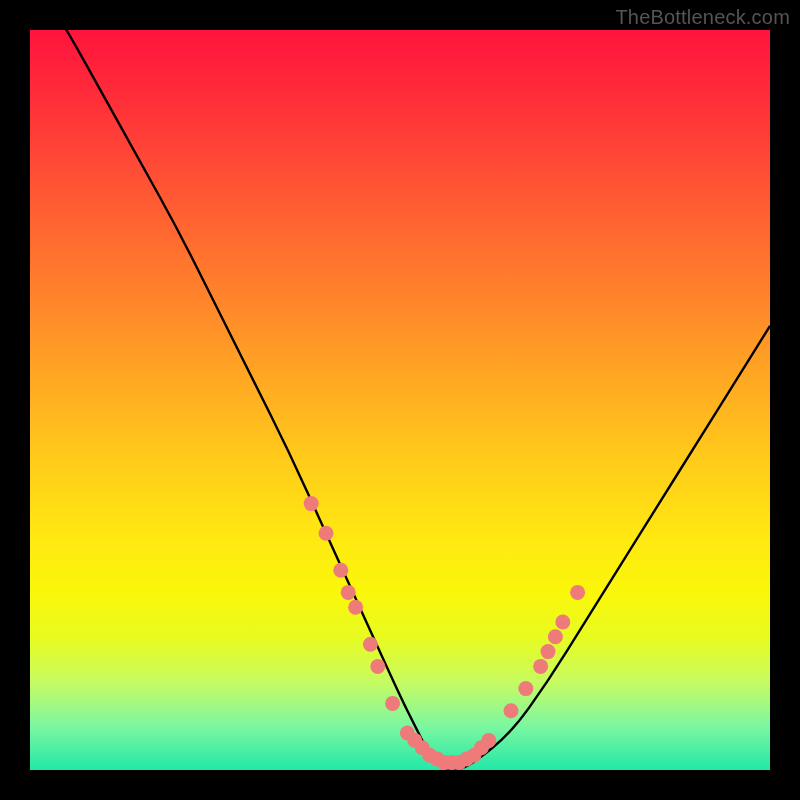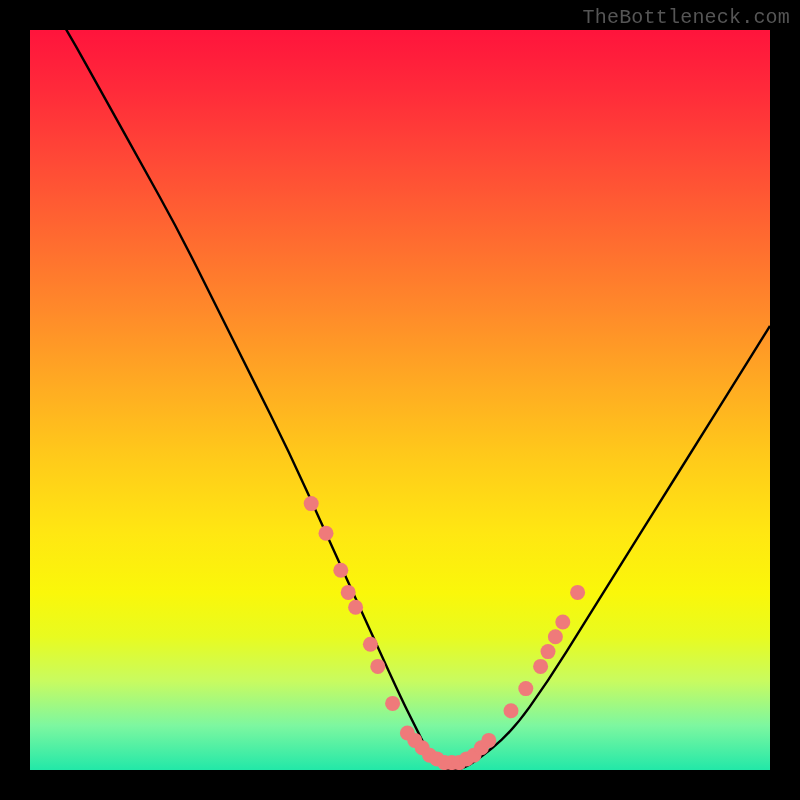--- a/index.html
+++ b/index.html
@@ -11,21 +11,20 @@
     background: #000;
     font-family: Arial, Helvetica, sans-serif;
   }
   .frame {
     position: absolute;
     left: 0;
     top: 0;
     width: 800px;
     height: 800px;
     background: #000;
-    font-family: Liberation Mono, monospace;
   }
   .plot {
     position: absolute;
     left: 30px;
     top: 30px;
     width: 740px;
     height: 740px;
     overflow: hidden;
   }
   .gradient {

